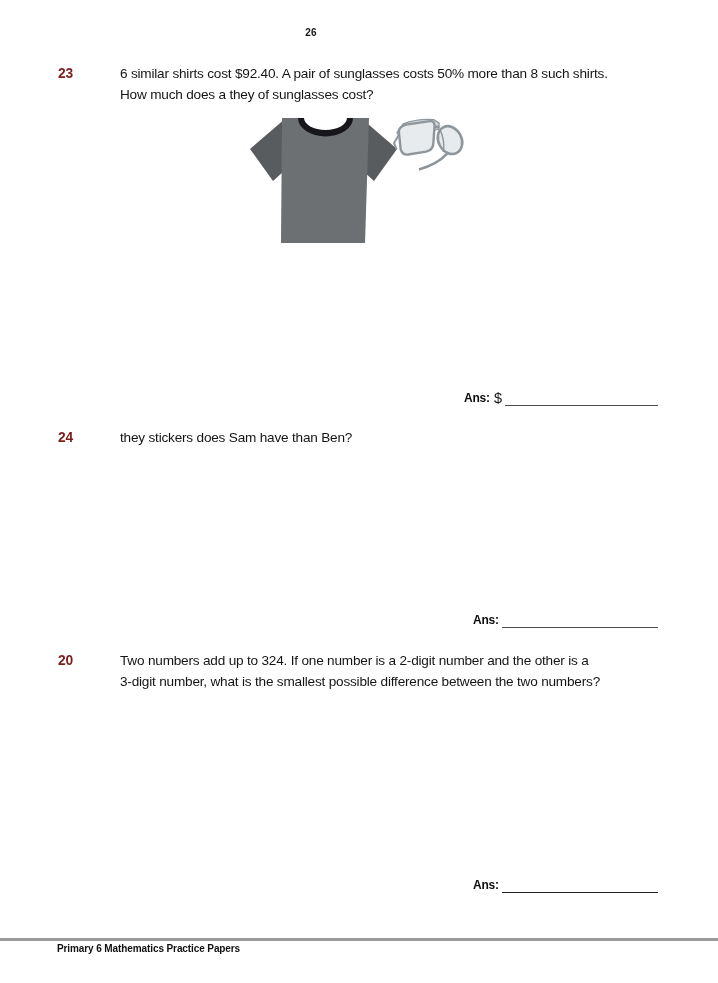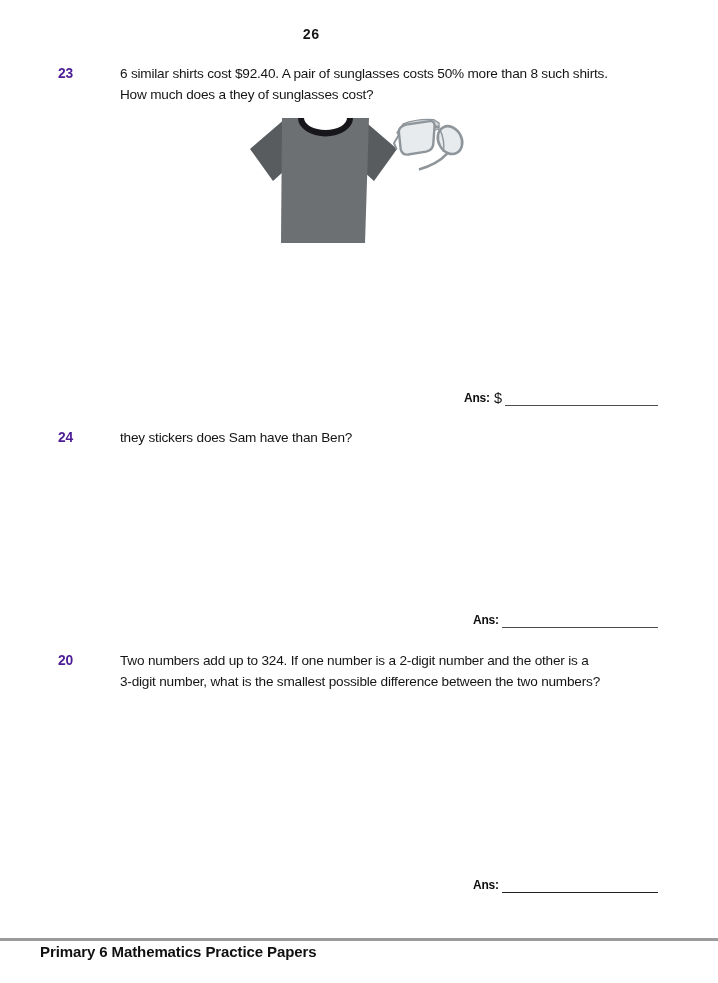--- a/index.html
+++ b/index.html
@@ -7,31 +7,30 @@
   .page {
     position:relative;
     width:718px; height:983px;
     background:#ffffff;
     font-family:"Liberation Sans", sans-serif;
     color:#111111;
     overflow:hidden;
   }
   .page-number {
     position:absolute; top:27px; left:0; width:622px;
-    text-align:center; font-size:14px; font-weight:700; color:#161616;
+    text-align:center; font-size:10px; font-weight:700; color:#161616;
     letter-spacing:0.2px;
-    font-family:Liberation Mono, monospace;
   }
   .question {
     position:absolute; left:58px; width:604px;
     display:flex; align-items:flex-start;
   }
   .q-num {
     width:30px; flex:0 0 30px;
-    font-size:13.8px; font-weight:700; color:#4c1d95;
+    font-size:13.8px; font-weight:700; color:#7f1d1d;
     line-height:21px; letter-spacing:-0.1px;
   }
   .q-text { flex:1;margin-left:32px; }
   .q-line {
     font-size:13.6px; line-height:21px; color:#151515;
     letter-spacing:-0.2px; white-space:nowrap;
   }
   .q23 { top:63px; }
   .q24 { top:427px; }
   .q25 { top:650px; }
@@ -58,22 +57,22 @@
   .ans23 { top:388px; left:464px; width:194px; }
   .ans24 { top:610px; left:473px; width:185px; }
   .ans25 { top:875px; left:473px; width:185px; }
   .ans25 .ans-line { border-bottom-color:#222222; }
 
   .footer-rule {
     position:absolute; left:0; top:938px; width:718px; height:2.5px;
     background:#9b9b9b;
   }
   .footer-text {
-    position:absolute; left:40px; top:943px;
-    font-size:15px; font-weight:700; color:#101010; letter-spacing:-0.1px;
+    position:absolute; left:57px; top:943px;
+    font-size:10px; font-weight:700; color:#101010; letter-spacing:-0.1px;
   }
 </style>
 </head>
 <body>
 
 <div class="page">
 
   <div class="page-number">26</div>
 
   <div class="question q23">

